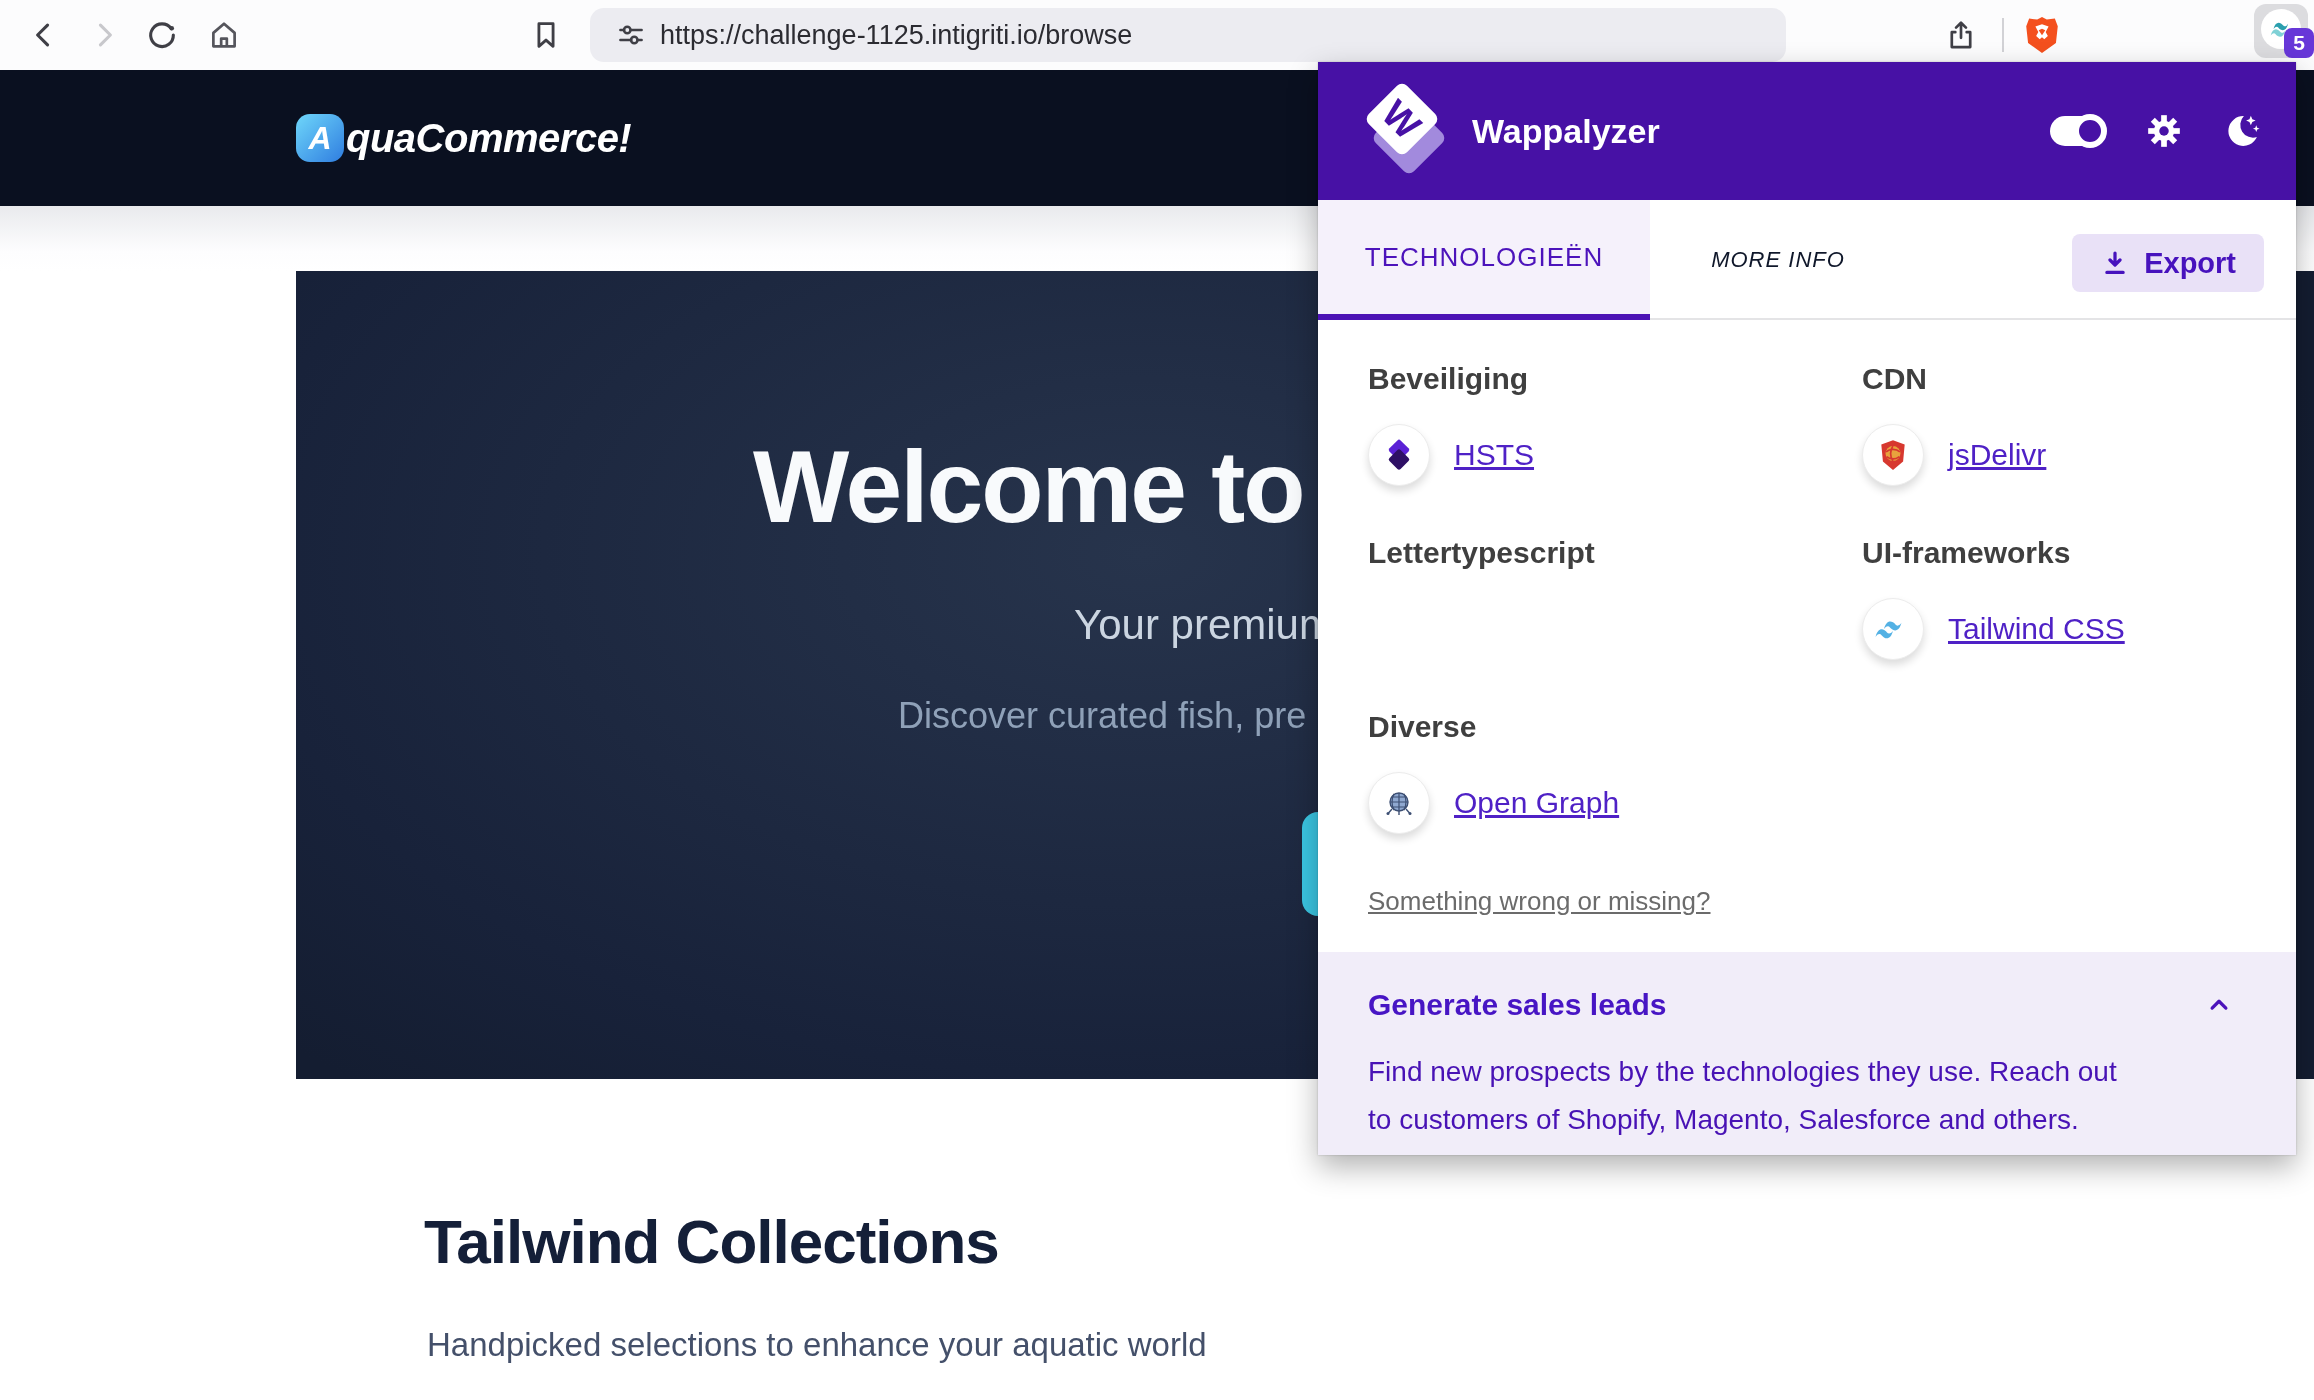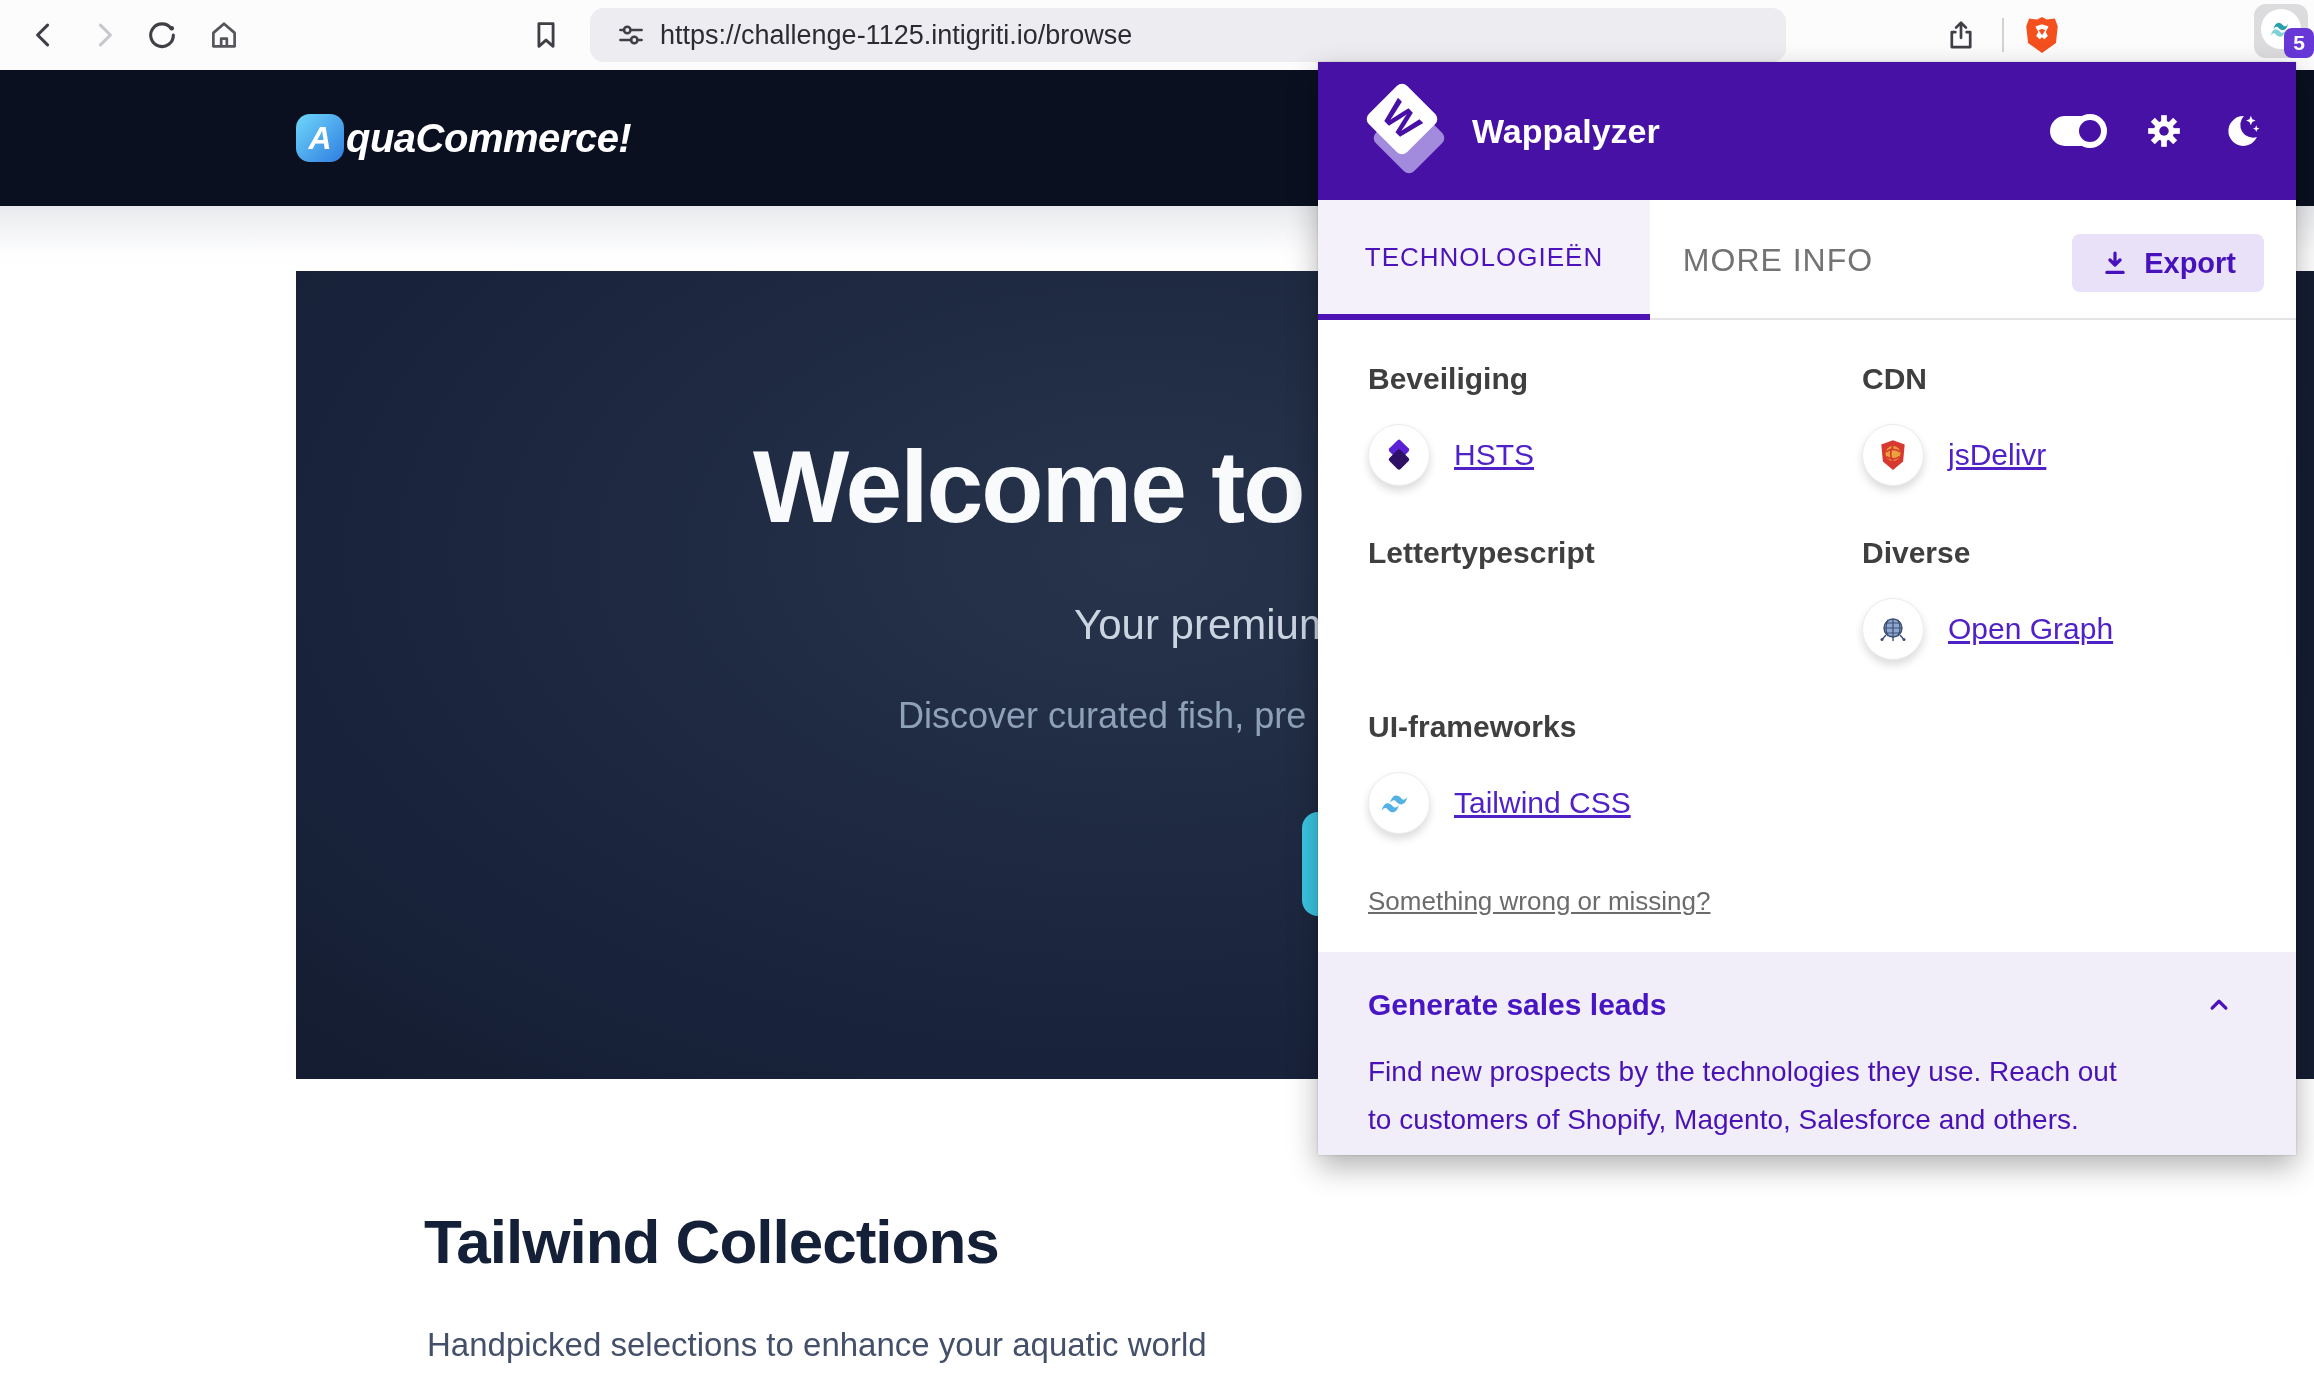--- a/index.html
+++ b/index.html
@@ -41,21 +41,21 @@
   #pp-header { position:absolute; left:0; top:0; width:100%; height:138px; background:#4711a5; display:flex; align-items:center; }
   #pp-mark { position:relative; width:96px; height:120px; margin-left:36px; }
   #pp-title { color:#fff; font-size:34px; font-weight:bold; margin-left:22px; }
   #pp-header-actions { position:absolute; right:34px; top:0; height:138px; display:flex; align-items:center; gap:38px; }
   #pp-toggle { width:56px; height:30px; background:#fff; border-radius:16px; position:relative; cursor:pointer; }
   #pp-toggle .knob { position:absolute; right:-1px; top:-2px; width:34px; height:34px; border-radius:50%; background:#4711a5; border:6px solid #fff; }
   .pp-hicon { width:40px; height:40px; display:flex; align-items:center; justify-content:center; cursor:pointer; }
 
   #pp-tabs { position:absolute; left:0; top:138px; width:100%; height:120px; border-bottom:2px solid #e4e4e6; background:#fff; }
   #tab-tech { position:absolute; left:0; top:0; width:332px; height:120px; background:#f5f1fb; color:#4c13bb; font-size:26px; letter-spacing:1px; display:flex; align-items:center; justify-content:center; cursor:pointer; border-bottom:6px solid #4d13b5; }
-  #tab-more { position:absolute; left:360px; top:0; width:200px; height:120px; color:#737373; font-size:32px; letter-spacing:1px; display:flex; align-items:center; justify-content:center; cursor:pointer; }
+  #tab-more { position:absolute; left:360px; top:0; width:200px; height:120px; color:#0f172a; font-size:22px; letter-spacing:1px; display:flex; align-items:center; justify-content:center; cursor:pointer;font-style:italic; }
   #export-btn { position:absolute; right:32px; top:34px; height:58px; padding:0 28px; background:#e9e1f7; border:none; border-radius:8px; color:#4712bd; font-size:29px; font-weight:bold; display:flex; align-items:center; gap:14px; cursor:pointer; }
 
   #pp-content { position:absolute; left:50px; top:258px; width:878px; }
   #cat-grid { display:grid; grid-template-columns:494px 1fr; padding-top:42px; }
   .cat { margin-bottom:50px; }
   .cat-name { font-size:30px; font-weight:bold; color:#3f3f3f; margin-bottom:28px; }
   .tech-item { display:flex; align-items:center; gap:24px; }
   .tech-icon { width:62px; height:62px; border-radius:50%; background:#fff; border:1px solid #ececec; box-shadow:0 5px 9px rgba(0,0,0,.14); display:flex; align-items:center; justify-content:center; flex:none; }
   .tech-link { font-size:30px; color:#4f21c6; text-decoration:underline; cursor:pointer; white-space:nowrap; }
   #missing-link { display:inline-block; margin-top:2px; font-size:26px; color:#6b6b6b; text-decoration:underline; cursor:pointer; }
@@ -246,48 +246,48 @@
           </div>
           <a class="tech-link">jsDelivr</a>
         </div>
       </div>
 
       <div class="cat">
         <div class="cat-name">Lettertypescript</div>
       </div>
 
       <div class="cat">
+        <div class="cat-name">UI-frameworks</div>
+        <div class="tech-item">
+          <div class="tech-icon">
+            <svg viewBox="0 0 32 20" width="36" height="24">
+                <path fill="#53b1e4" d="M8 10 C9.5 4 12.5 2 16 4 C18 5.2 18.5 7 20 7 C21.5 7 22.5 6 23.5 4.5 C22 10.5 19 12.5 15.5 10.5 C13.5 9.3 13 7.5 11.5 7.5 C10 7.5 9 8.5 8 10 Z"></path>
+                <path fill="#53b1e4" d="M0.5 17 C2 11 5 9 8.5 11 C10.5 12.2 11 14 12.5 14 C14 14 15 13 16 11.5 C14.5 17.5 11.5 19.5 8 17.5 C6 16.3 5.5 14.5 4 14.5 C2.5 14.5 1.5 15.5 0.5 17 Z"></path>
+              </svg>
+          </div>
+          <a class="tech-link">Tailwind CSS</a>
+        </div>
+      </div>
+
+      <div class="cat">
         <div class="cat-name">Diverse</div>
         <div class="tech-item">
           <div class="tech-icon">
             <svg viewBox="0 0 32 32" width="32" height="32">
                 <circle cx="16" cy="15" r="9" fill="#8fa8d0" stroke="#3d4f73" stroke-width="1.4"></circle>
                 <path fill="none" stroke="#3d4f73" stroke-width="1.2" d="M7 15 H25 M8.5 10 H23.5 M8.5 20 H23.5 M16 6 V24 M11 6.8 C8.5 12 8.5 18 11 23.2 M21 6.8 C23.5 12 23.5 18 21 23.2"></path>
                 <path stroke="#3d4f73" stroke-width="1.4" d="M9 22 L5.5 26 M23 22 L26.5 26 M16 24 V28"></path>
                 <circle cx="5" cy="26.5" r="1.5" fill="#3d4f73"></circle>
                 <circle cx="27" cy="26.5" r="1.5" fill="#3d4f73"></circle>
               </svg>
           </div>
           <a class="tech-link">Open Graph</a>
         </div>
       </div>
 
-      <div class="cat">
-        <div class="cat-name">UI-frameworks</div>
-        <div class="tech-item">
-          <div class="tech-icon">
-            <svg viewBox="0 0 32 20" width="36" height="24">
-                <path fill="#53b1e4" d="M8 10 C9.5 4 12.5 2 16 4 C18 5.2 18.5 7 20 7 C21.5 7 22.5 6 23.5 4.5 C22 10.5 19 12.5 15.5 10.5 C13.5 9.3 13 7.5 11.5 7.5 C10 7.5 9 8.5 8 10 Z"></path>
-                <path fill="#53b1e4" d="M0.5 17 C2 11 5 9 8.5 11 C10.5 12.2 11 14 12.5 14 C14 14 15 13 16 11.5 C14.5 17.5 11.5 19.5 8 17.5 C6 16.3 5.5 14.5 4 14.5 C2.5 14.5 1.5 15.5 0.5 17 Z"></path>
-              </svg>
-          </div>
-          <a class="tech-link">Tailwind CSS</a>
-        </div>
-      </div>
-
     </div>
     <a id="missing-link">Something wrong or missing?</a>
   </div>
 
   <div id="pp-sales">
     <div id="sales-title-row">
       <div id="sales-title">Generate sales leads</div>
       <div id="sales-chevron">
         <svg viewBox="0 0 24 24" width="30" height="30" fill="none" stroke="#4c13bb" stroke-width="2.6" stroke-linecap="round" stroke-linejoin="round">
             <path d="M6.5 14.5 L12 9 L17.5 14.5"></path>

